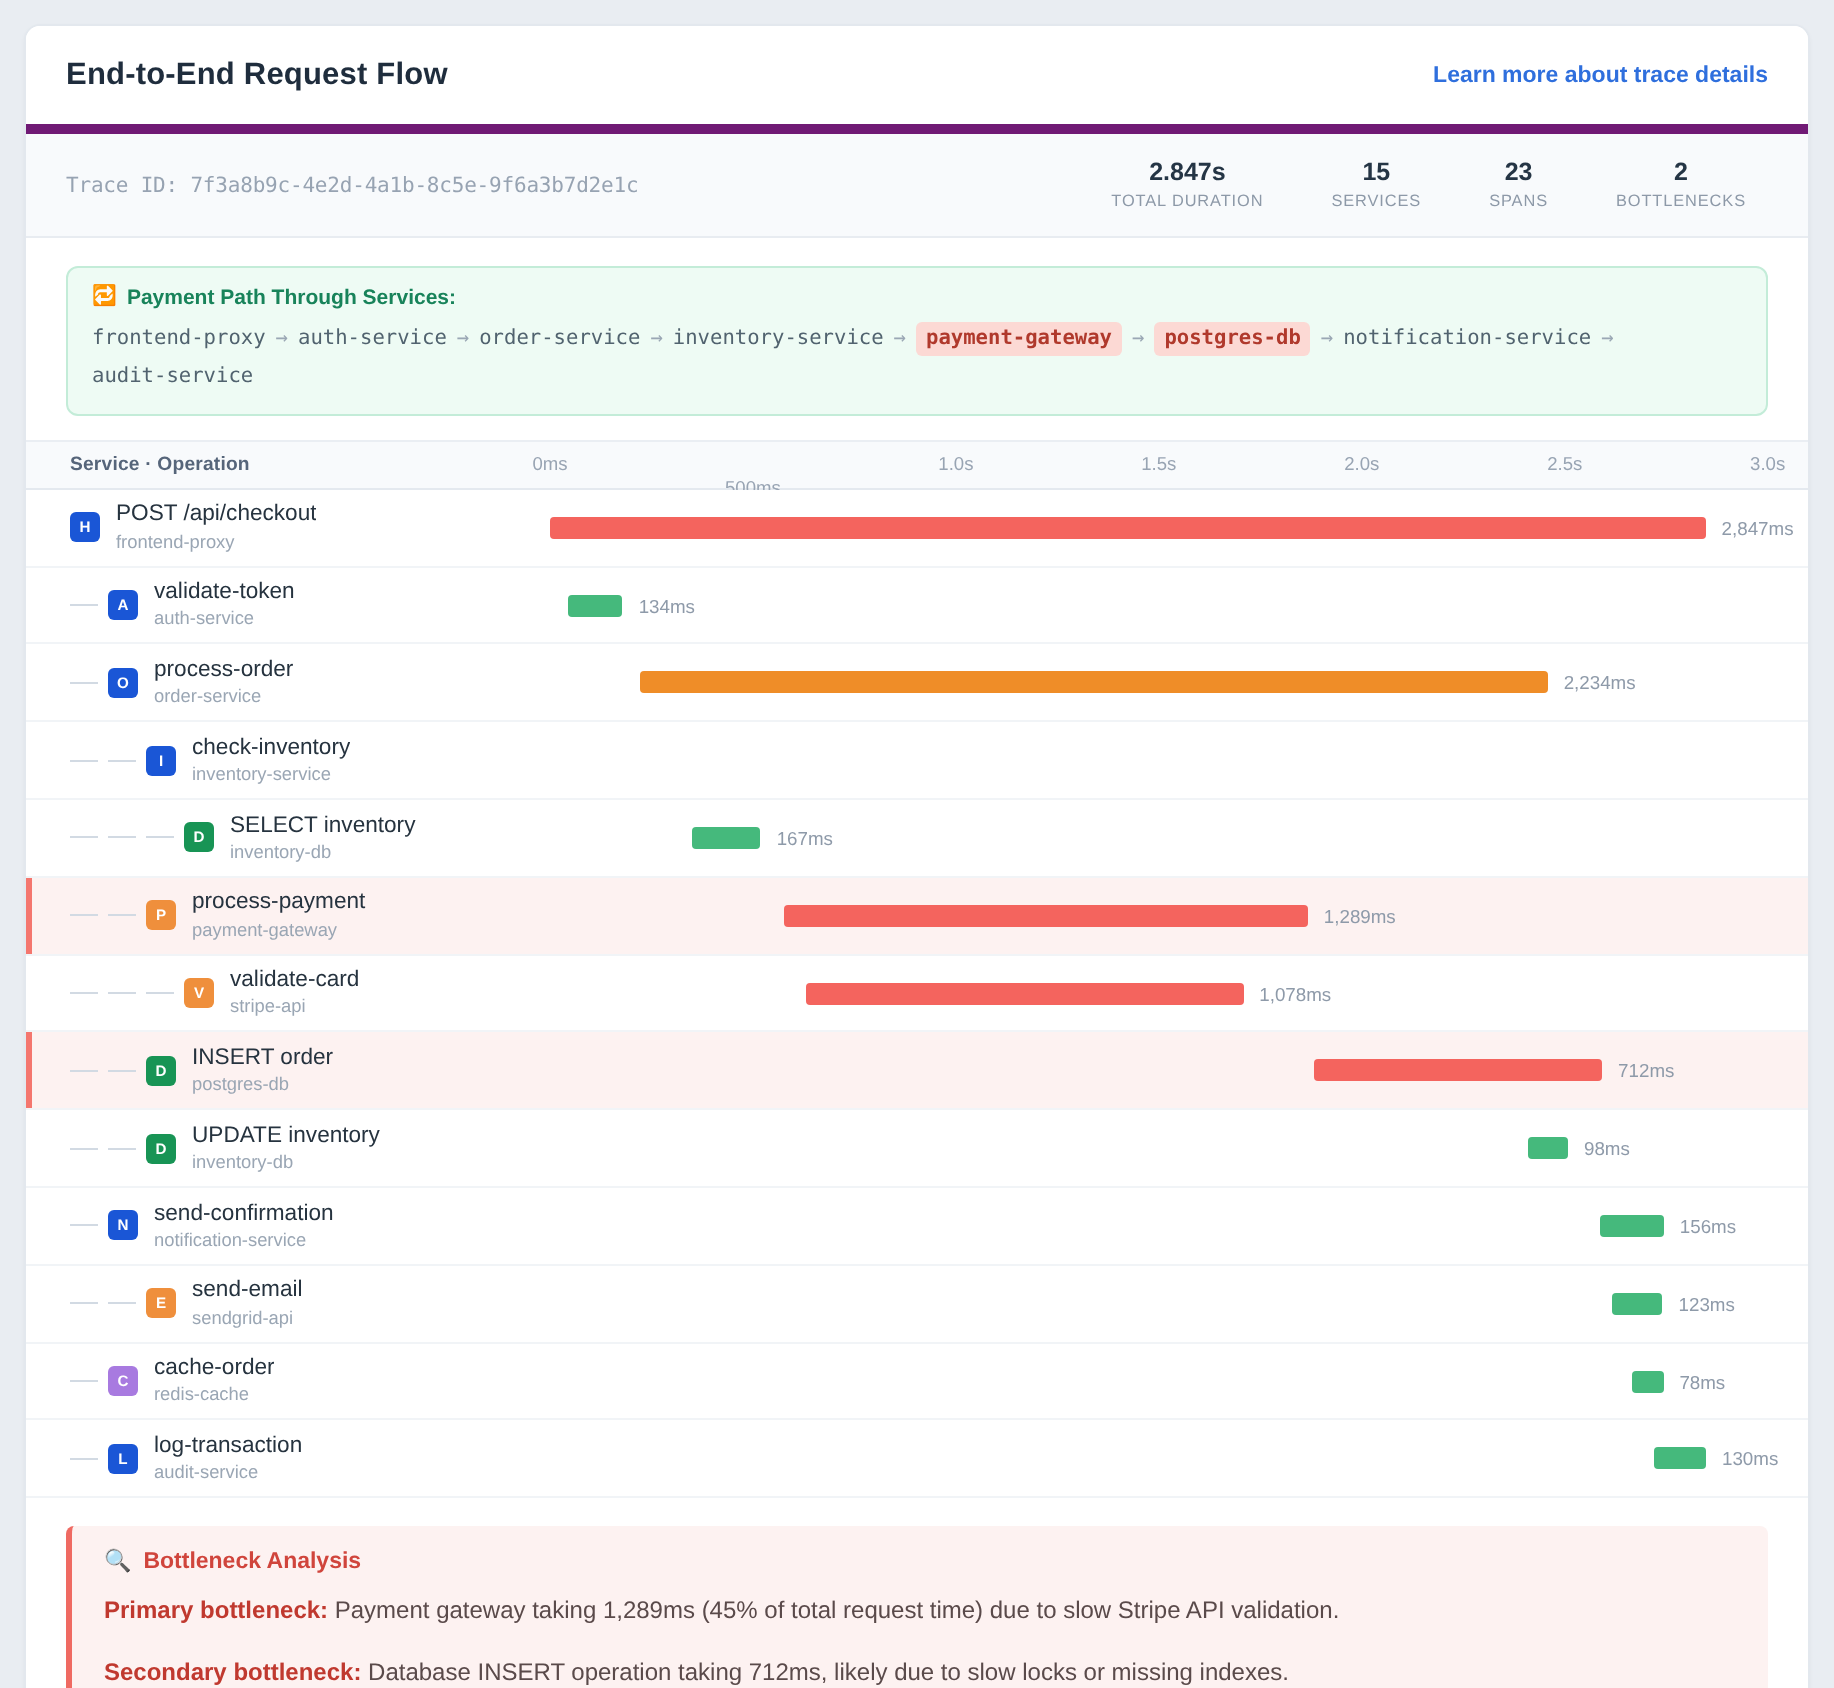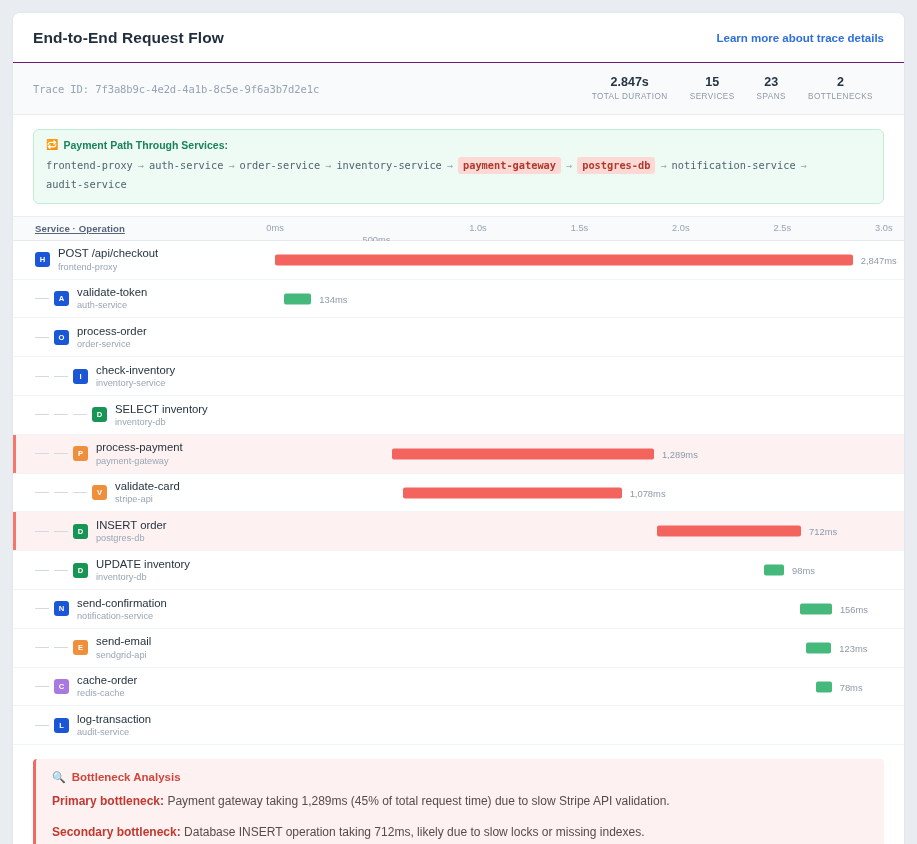--- a/index.html
+++ b/index.html
@@ -20,21 +20,21 @@
     border-radius: 8px;
     border: 1px solid #e3e8ee;
     overflow: hidden;
     box-shadow: 0 1px 2px rgba(16,24,40,.04);
   }
 
   
   .card-header {
     display: flex; align-items: center; justify-content: space-between;
     padding: 16px 20px 15px 20px;
-    border-bottom: 1px solid #701a75;
+    border-bottom: 5px solid #701a75;
     background: #fff;
   }
   .card-title {
     font-size: 15.5px; font-weight: bold; color: #1f2d3d; letter-spacing: .1px;
   }
   .header-link {
     font-size: 11.5px; color: #2f6fdd; text-decoration: none; cursor: pointer; font-weight: bold;
   }
 
   
@@ -46,21 +46,21 @@
   }
   .summary-left { line-height: 1.35; }
   .endpoint-line { font-size: 12.5px; color: #2b3a4a; }
   .endpoint-method { font-weight: bold; color: #1f2d3d; }
   .endpoint-sep { color: #7d8896; margin: 0 1px; }
   .endpoint-desc { color: #49596b; }
   .trace-id {
     font-family: "DejaVu Sans Mono", monospace;
     font-size: 10.5px; color: #97a3b2; margin-top: 3px; letter-spacing: -.1px;
   }
-  .summary-stats { display: flex; gap: 0; }
+  .summary-stats { display: flex; gap: 12px; }
   .stat { text-align: center; padding: 0 11px; }
   .stat-value { font-size: 12.5px; font-weight: bold; color: #253545; }
   .stat-label {
     font-size: 8.2px; color: #8d99a8; letter-spacing: .45px;
     margin-top: 3px; text-transform: uppercase;
   }
 
   
   .path-wrap { padding: 14px 20px 12px 20px; background: #fff; }
   .path-box {
@@ -89,21 +89,21 @@
   
   .tl-head {
     display: flex; align-items: center;
     background: #f8fafc;
     border-top: 1px solid #eaeef3;
     border-bottom: 1px solid #e4e9ef;
     height: 25px;
   }
   .tl-head-label {
     width: 262px; padding-left: 22px;
-    font-size: 9.6px; font-weight: bold; color: #56657a; letter-spacing: .1px; text-decoration: underline;
+    font-size: 9.6px; font-weight: bold; color: #56657a; letter-spacing: .1px;
   }
   .tl-head-axis { position: relative; flex: 1; height: 100%; margin-right: 10px; }
   .tick {
     position: absolute; top: 50%; transform: translate(-50%,-50%);
     font-size: 9.3px; color: #98a4b3; white-space: nowrap;
   }
 
   
   .rows { background: #fff; }
   .row {
@@ -278,20 +278,24 @@
           <div class="row-label">
             <span class="indent">
               <span class="tree-dash"></span>
             </span>
             <span class="badge" style="background: rgb(26, 86, 214);">O</span>
             <div class="op-block">
               <div class="op-name">process-order</div>
               <div class="svc-name">order-service</div>
             </div>
           </div>
+          <div class="row-track">
+            <div class="bar" style="left: 7.34426%; width: 73.2459%; background: rgb(239, 141, 40);"></div>
+            <div class="dur" style="left: calc(80.5902% + 8px);">2,234ms</div>
+          </div>
         </div>
         <div class="row">
           <div class="row-label">
             <span class="indent">
               <span class="tree-dash"></span>
               <span class="tree-dash"></span>
             </span>
             <span class="badge" style="background: rgb(26, 86, 214);">I</span>
             <div class="op-block">
               <div class="op-name">check-inventory</div>
@@ -305,20 +309,24 @@
               <span class="tree-dash"></span>
               <span class="tree-dash"></span>
               <span class="tree-dash"></span>
             </span>
             <span class="badge" style="background: rgb(24, 148, 85);">D</span>
             <div class="op-block">
               <div class="op-name">SELECT inventory</div>
               <div class="svc-name">inventory-db</div>
             </div>
           </div>
+          <div class="row-track">
+            <div class="bar" style="left: 11.541%; width: 5.47541%; background: rgb(69, 185, 124);"></div>
+            <div class="dur" style="left: calc(17.0164% + 8px);">167ms</div>
+          </div>
         </div>
         <div class="row bottleneck">
           <div class="row-label">
             <span class="indent">
               <span class="tree-dash"></span>
               <span class="tree-dash"></span>
             </span>
             <span class="badge" style="background: rgb(239, 143, 60);">P</span>
             <div class="op-block">
               <div class="op-name">process-payment</div>
@@ -434,20 +442,24 @@
         <div class="row">
           <div class="row-label">
             <span class="indent">
               <span class="tree-dash"></span>
             </span>
             <span class="badge" style="background: rgb(26, 86, 214);">L</span>
             <div class="op-block">
               <div class="op-name">log-transaction</div>
               <div class="svc-name">audit-service</div>
             </div>
+          </div>
+          <div class="row-track">
+            <div class="bar" style="left: 89.1148%; width: 4.26229%; background: rgb(69, 185, 124);"></div>
+            <div class="dur" style="left: calc(93.377% + 8px);">130ms</div>
           </div>
         </div>
       </div>
 
     <div class="analysis-wrap">
       <div class="analysis">
         <div class="analysis-title">
           <span class="analysis-icon">🔍</span>
           <span>Bottleneck Analysis</span>
         </div>

